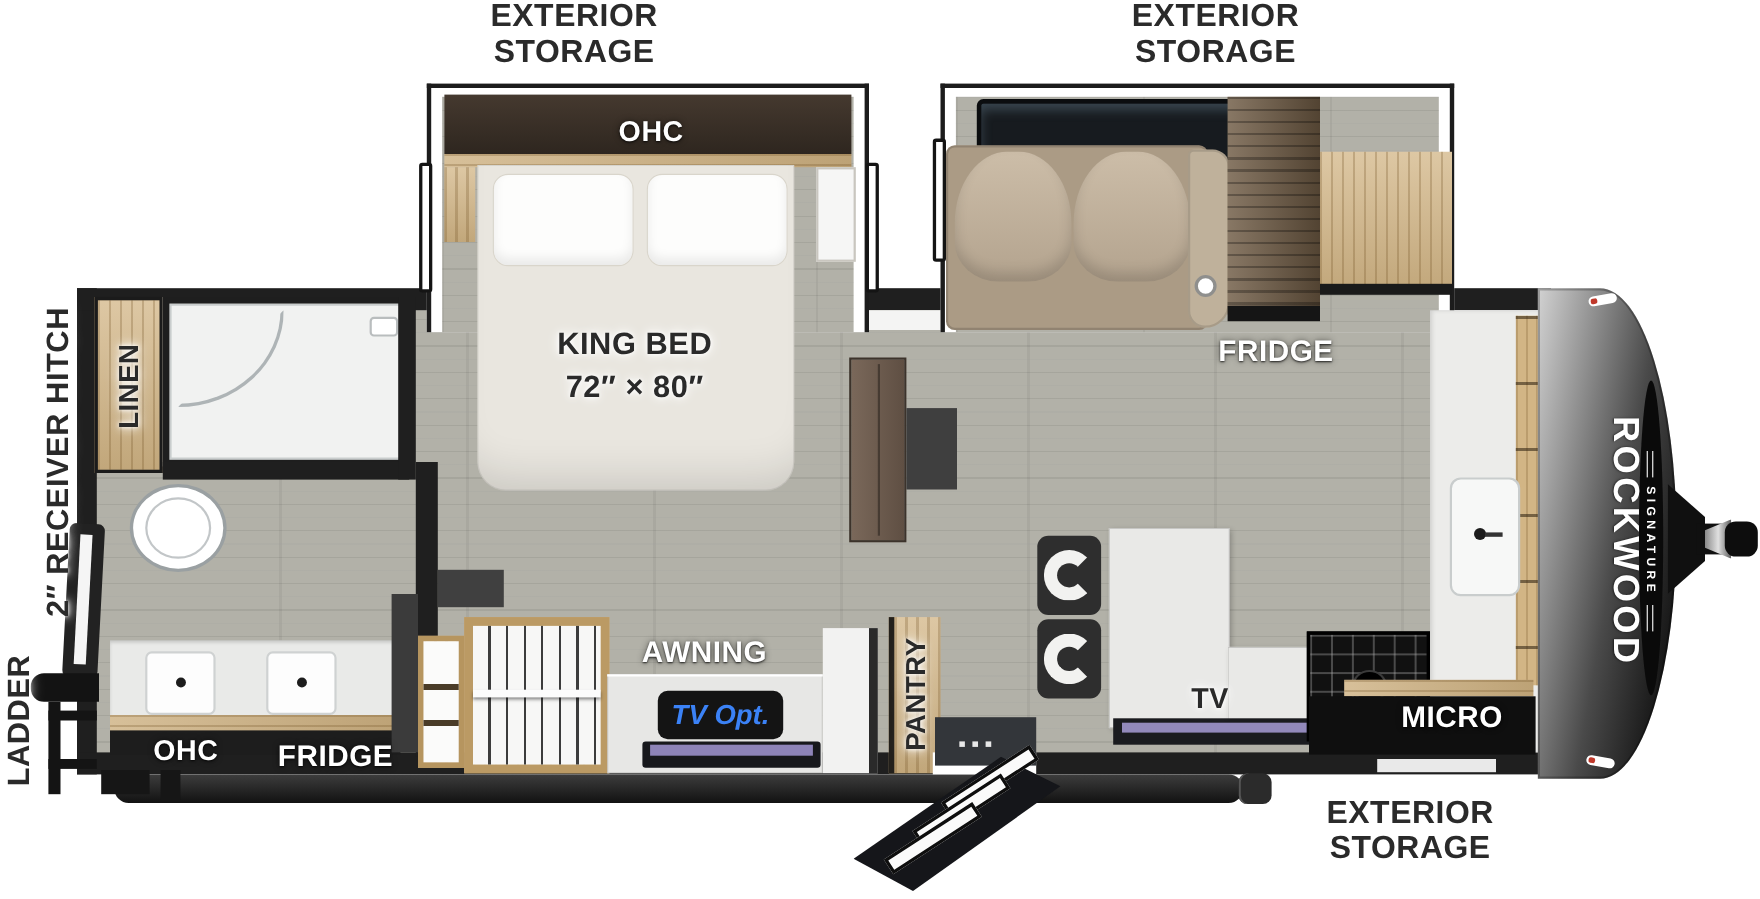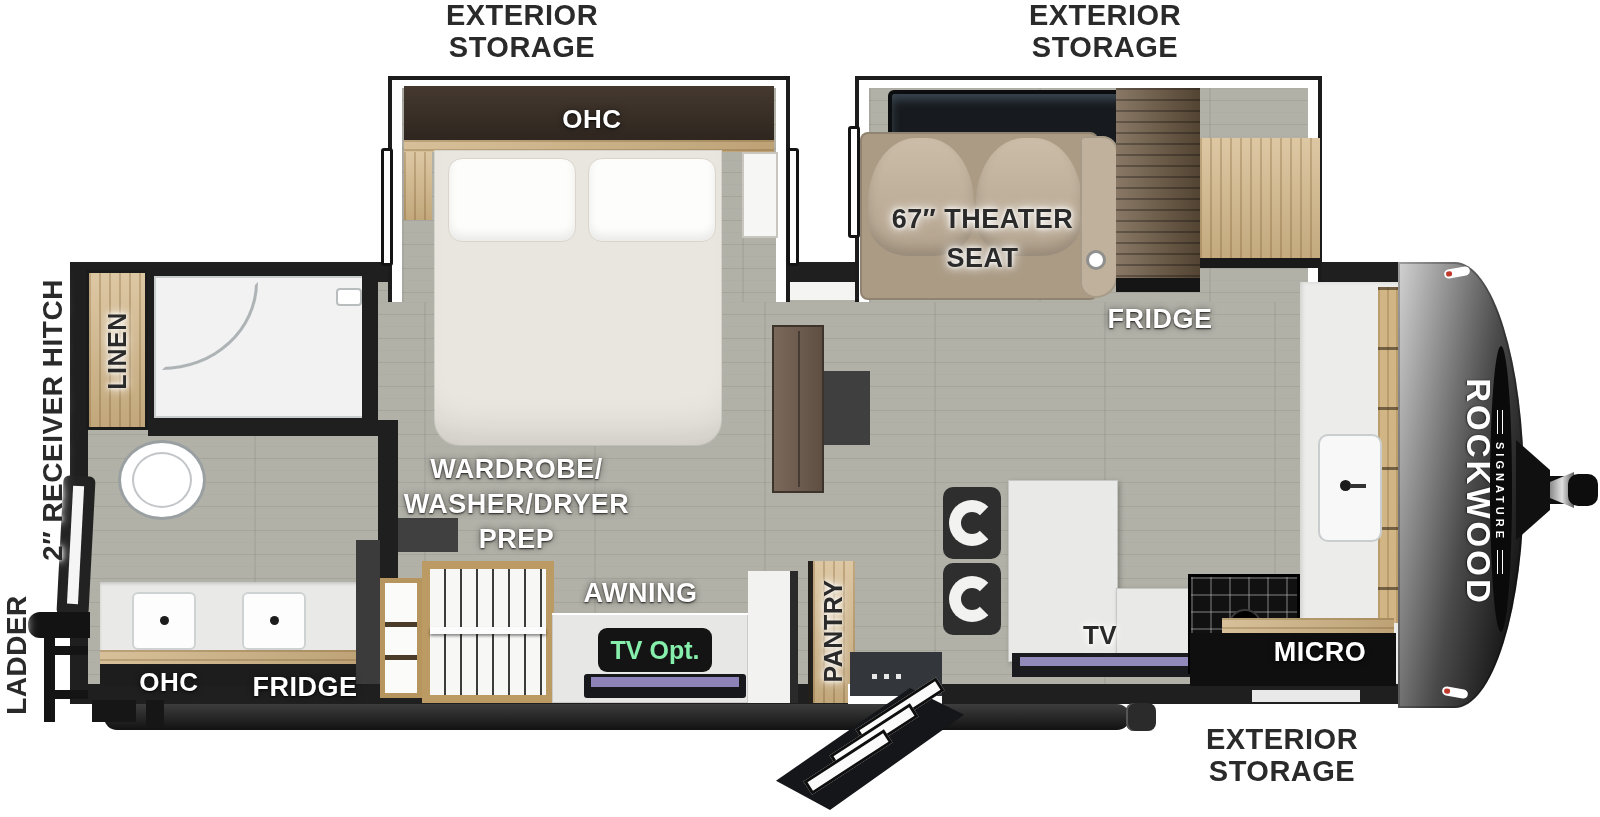--- a/index.html
+++ b/index.html
@@ -70,37 +70,37 @@
   <div class="abs" style="left:381px; top:148px; width:12px; height:118px; background:#fff; border:3px solid #141414; border-radius:3px;"></div>
   <div class="abs" style="left:787px; top:148px; width:12px; height:118px; background:#fff; border:3px solid #141414; border-radius:3px;"></div>
   <div class="abs" style="left:404px; top:86px; width:370px; height:54px; background:linear-gradient(180deg,#45392f,#2e261f);"></div>
   <div class="wood-h" style="left:404px; top:140px; width:370px; height:12px;"></div>
   <div class="wood-v" style="left:404px; top:152px; width:28px; height:68px;"></div>
   <div class="abs" style="left:742px; top:152px; width:36px; height:86px; background:#f6f6f5; border:2px solid #c9c6bf;"></div>
   <div class="abs" style="left:434px; top:150px; width:288px; height:296px; background:#e9e6df; border-radius:0 0 26px 26px; box-shadow: inset 0 -40px 40px -30px rgba(0,0,0,.14), inset 0 0 0 1px rgba(0,0,0,.08);"></div>
   <div class="pillow" style="left:448px; top:158px; width:128px; height:84px;"></div>
   <div class="pillow" style="left:588px; top:158px; width:128px; height:84px;"></div>
   <div class="lbl light" style="left:552px; top:104px; width:80px; font-size:26px;">OHC</div>
+  <div class="lbl dark" style="left:462px; top:293px; width:230px; font-size:28px; line-height:1.4;">KING BED
+72″ × 80″</div>
 
   <div class="slide" style="left:855px; top:76px; width:467px; height:226px;">
     <div class="floor" style="left:10px; top:8px; right:10px; bottom:0;"></div>
   </div>
   <div class="abs" style="left:848px; top:126px; width:12px; height:112px; background:#fff; border:3px solid #141414; border-radius:3px;"></div>
   <div class="abs" style="left:888px; top:90px; width:248px; height:64px; background:#171b1f; border:4px solid #0b0d0f; border-radius:6px; box-shadow: inset 0 6px 10px rgba(120,150,170,.35);"></div>
   <div class="abs" style="left:860px; top:132px; width:238px; height:168px; background:#ab9b85; border-radius:8px; box-shadow: inset 0 0 0 2px rgba(0,0,0,.15);"></div>
   <div class="cushion" style="left:868px; top:138px; width:106px; height:118px;"></div>
   <div class="cushion" style="left:976px; top:138px; width:106px; height:118px;"></div>
   <div class="abs" style="left:1080px; top:136px; width:38px; height:162px; background:#bfb19b; border-radius:6px 18px 26px 18px; box-shadow: inset 0 0 0 2px rgba(0,0,0,.12);"></div>
   <div class="abs" style="left:1086px; top:250px; width:20px; height:20px; background:#fff; border:3px solid #8f8f8d; border-radius:50%;"></div>
   <div class="dkwood" style="left:1116px; top:88px; width:84px; height:198px;"></div>
   <div class="abs" style="left:1116px; top:278px; width:84px; height:14px; background:#151515;"></div>
   <div class="wood-v" style="left:1200px; top:138px; width:120px; height:128px;"></div>
   <div class="abs" style="left:1200px; top:258px; width:120px; height:10px; background:#1a1a1a;"></div>
-  <div class="lbl dark" style="left:855px; top:200px; width:255px; font-size:27px; line-height:1.45;">67″ THEATER
-SEAT</div>
   <div class="lbl light" style="left:1085px; top:304px; width:150px; font-size:27px;">FRIDGE</div>
 
   <div class="wood-v" style="left:86px; top:270px; width:62px; height:160px; border:3px solid #1b1b1b;"></div>
   <div class="lbl dark rn90" style="left:62px; top:337px; width:110px; height:28px; font-size:25px;">LINEN</div>
 
   <div class="abs" style="left:148px; top:270px; width:224px; height:154px; background:#f1f2f1; border:6px solid #1e1e1e; box-shadow: inset 0 0 0 2px #c9cdcd;"></div>
   <div class="abs" style="left:162px; top:282px; width:96px; height:88px; border:3px solid transparent; border-bottom-color:#aeb4b6; border-right-color:#aeb4b6; border-radius:0 0 100% 0;"></div>
   <div class="abs" style="left:336px; top:288px; width:26px; height:18px; background:#fff; border:2px solid #b9bdbe; border-radius:4px;"></div>
   <div class="wall" style="left:148px; top:420px; width:224px; height:16px;"></div>
   <div class="wall" style="left:362px; top:270px; width:16px; height:166px;"></div>
@@ -124,28 +124,25 @@
     <div class="abs" style="left:0; top:0; right:0; bottom:0; background:#fbfbfa; background-image: linear-gradient(180deg, transparent 0 35%, #4a3c28 35% 40%, transparent 40% 65%, #4a3c28 65% 70%, transparent 70%);"></div>
   </div>
   <div class="lbl light" style="left:130px; top:667px; width:78px; font-size:26px;">OHC</div>
   <div class="lbl light" style="left:232px; top:672px; width:146px; font-size:27px;">FRIDGE</div>
 
   <div class="charcoal" style="left:398px; top:518px; width:60px; height:34px; background:#404040;"></div>
   <div class="wood-v" style="left:422px; top:561px; width:132px; height:142px; border:8px solid #bb9a64;">
     <div class="abs" style="left:0; top:0; right:0; bottom:0; background:#f7f7f6; background-image: repeating-linear-gradient(90deg, transparent 0 14px, #3c3c3c 14px 16px);"></div>
     <div class="abs" style="left:0; top:58px; right:0; height:7px; background:#fcfcfc; box-shadow:0 2px 3px rgba(0,0,0,.45);"></div>
   </div>
-  <div class="lbl light" style="left:394px; top:452px; width:245px; font-size:27px; line-height:1.3;">WARDROBE/
-WASHER/DRYER
-PREP</div>
 
   <div class="abs" style="left:552px; top:613px; width:196px; height:90px; background:#e7e7e5; box-shadow: inset 0 2px 0 #fff, inset 0 0 0 1px rgba(0,0,0,.12);"></div>
   <div class="lbl light" style="left:563px; top:578px; width:155px; font-size:27px;">AWNING</div>
   <div class="abs" style="left:598px; top:628px; width:114px; height:44px; background:#141414; border-radius:9px; display:flex; align-items:center; justify-content:center;">
-    <span style="color:#86efac; font-weight:bold; font-size:25px;">TV Opt.</span>
+    <span style="color:#3b82f6; font-weight:bold; font-style:italic; font-size:25px;">TV Opt.</span>
   </div>
   <div class="abs" style="left:584px; top:674px; width:162px; height:24px; background:#17181c; border-radius:3px;">
     <div class="abs" style="left:7px; top:3px; width:148px; height:10px; background:#8d83b8;"></div>
   </div>
   <div class="white-cab" style="left:748px; top:571px; width:50px; height:132px; border-right:8px solid #2a2a2a;"></div>
 
   <div class="wood-v" style="left:808px; top:561px; width:47px; height:142px; border-left:5px solid #23201b;"></div>
   <div class="lbl dark rn90" style="left:767px; top:617px; width:132px; height:28px; font-size:25px;">PANTRY</div>
 
   <div class="abs" style="left:772px; top:325px; width:52px; height:168px; background:linear-gradient(90deg,#7a685a,#5f4f43); border:2px solid #3c332b;">

